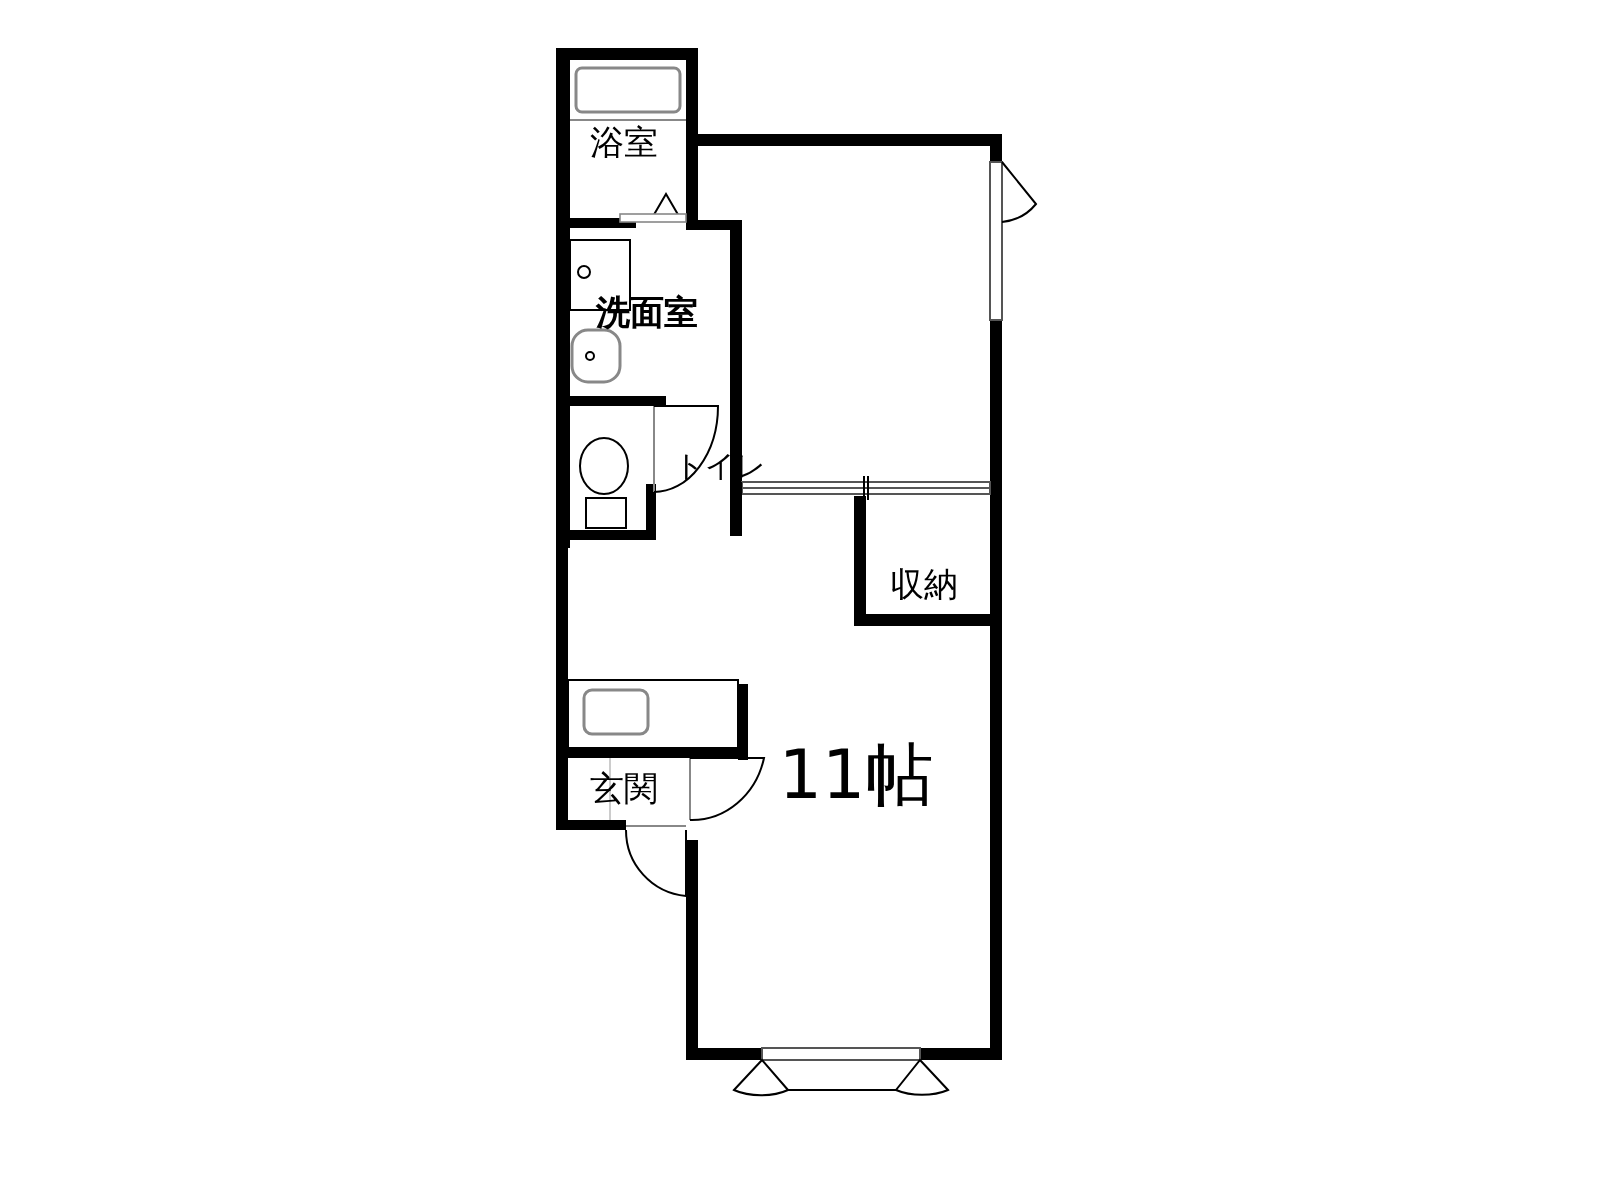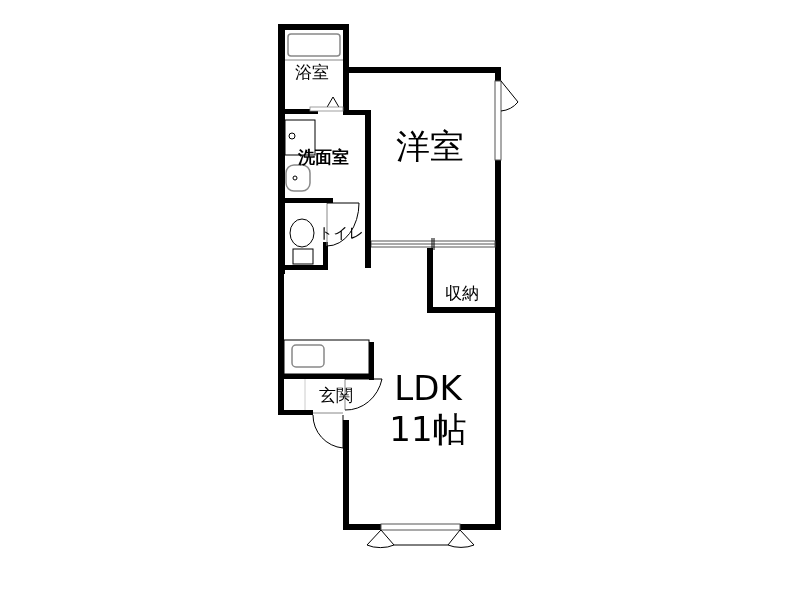--- a/index.html
+++ b/index.html
@@ -101,22 +101,20 @@
   <g fill="none" stroke="#000" stroke-width="1">
     <rect x="381" y="524" width="79" height="6" fill="#fff" stroke="#555"></rect>
     <path d="M381,530 L367,545 A20,10 0 0 0 394,545 Z" fill="#fff"></path>
     <line x1="394" y1="545" x2="448" y2="545"></line>
     <path d="M460,530 L474,545 A20,10 0 0 1 448,545 Z" fill="#fff"></path>
   </g>
 </svg>
 
 <div class="lbl small" style="left:295px;top:64px;">浴室</div>
 <div class="lbl small" style="left:298px;top:149px;font-weight:bold;">洗面室</div>
-<div class="lbl small" style="left:270px;top:226px;font-size:15px;padding-left:48px;">トイレ</div>
+<div class="lbl small" style="left:289px;top:226px;font-size:15px;padding-left:48px;">トイレ</div>
 <div class="lbl big" style="left:385px;top:126px;width:90px;">
-  <div>洋室</div>
 </div>
 <div class="lbl small" style="left:445px;top:285px;">収納</div>
-<div class="lbl small" style="left:295px;top:387px;margin-left:24px;">玄関</div>
+<div class="lbl small" style="left:295px;top:387px;">玄関</div>
 <div class="lbl big" style="left:378px;top:368px;width:100px;">
-  <div>LDK</div>
   <div>11帖</div>
 </div>
 
 </body></html>

